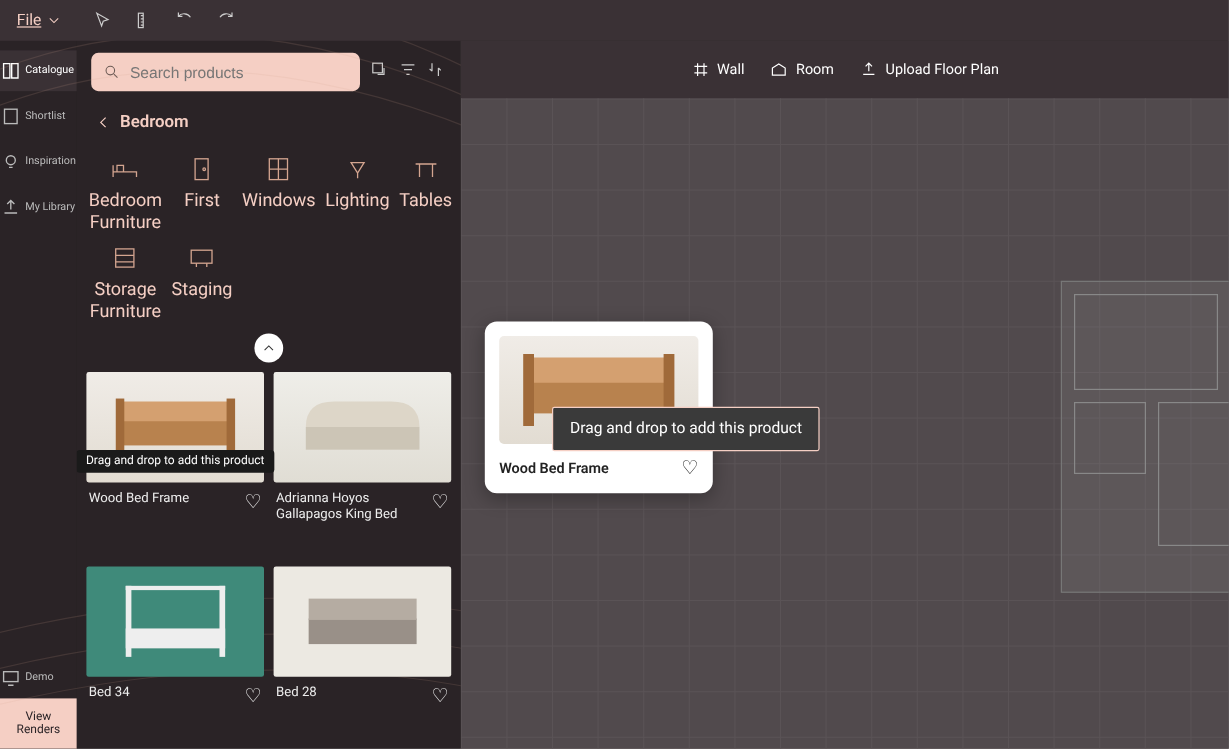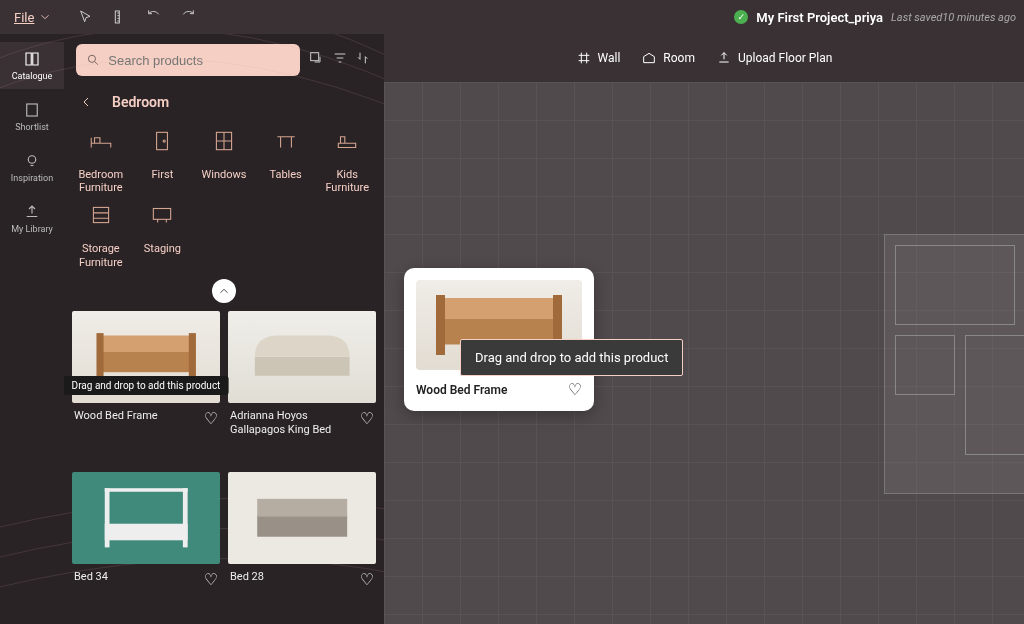--- a/index.html
+++ b/index.html
@@ -13,38 +13,38 @@
 .tool-icons { display: flex; gap: 18px; margin-left: 8px; }
 .tool-icon { color: #ccc; cursor: pointer; display: flex; }
 .top-right { margin-left: auto; display: flex; align-items: center; gap: 8px; color: #fff; font-size: 13px; }
 .saved-dot { width: 14px; height: 14px; background: #4caf50; border-radius: 50%; display: flex; align-items: center; justify-content: center; }
 .saved-dot::after { content: "✓"; color: #fff; font-size: 9px; }
 .last-saved { color: #aaa; font-style: italic; font-size: 11px; }
 
 .main { flex: 1; display: flex; min-height: 0; }
 
 .leftrail { width: 64px; background: #2a2326; display: flex; flex-direction: column; align-items: center; padding-top: 8px; gap: 4px; }
-.rail-item { width: 100%; display: flex; flex-direction: column; align-items: center; gap: 3px; color: #bbb; font-size: 9px; padding: 8px 0; cursor: pointer; }
+.rail-item { width: 100%; display: flex; flex-direction: row; align-items: center; gap: 3px; color: #bbb; font-size: 9px; padding: 8px 0; cursor: pointer; }
 .rail-item.active { background: #3a3135; color: #fff; }
 .rail-icon { width: 18px; height: 18px; }
 .rail-bottom { margin-top: auto; width: 100%; }
 .view-renders { background: #f5cfc4; color: #2a2326; padding: 10px 4px; font-size: 10px; text-align: center; cursor: pointer; }
 
 .sidebar { width: 320px; background: #2a2326; display: flex; flex-direction: column; min-height: 0; }
 .search-row { display: flex; align-items: center; gap: 8px; padding: 10px 12px; }
 .search-box { flex: 1; background: #f5cfc4; border-radius: 6px; display: flex; align-items: center; gap: 8px; padding: 8px 10px; }
 .search-box input { border: none; background: transparent; outline: none; font-size: 13px; width: 100%; color: #6b5a54; }
 .search-glass { color: #6b5a54; }
 .search-ctl { color: #ccc; cursor: pointer; }
 
-.breadcrumb { display: flex; align-items: center; gap: 18px; padding: 8px 14px; color: #f5cfc4; font-size: 14px; font-weight: 600; }
+.breadcrumb { display: flex; align-items: center; gap: 6px; padding: 8px 14px; color: #f5cfc4; font-size: 14px; font-weight: 600; }
 .back-chev { color: #f5cfc4; cursor: pointer; }
 
 .categories { display: grid; grid-template-columns: repeat(5, 1fr); gap: 6px 4px; padding: 10px 8px 4px 8px; }
-.cat { display: flex; flex-direction: column; align-items: center; gap: 16px; color: #f5cfc4; font-size: 11px; text-align: center; cursor: pointer; padding: 2px; }
+.cat { display: flex; flex-direction: column; align-items: center; gap: 6px; color: #f5cfc4; font-size: 15px; text-align: center; cursor: pointer; padding: 2px; }
 .cat-icon { width: 26px; height: 22px; display: flex; align-items: center; justify-content: center; color: #d4a590; }
 .cat-label { line-height: 1.2; min-height: 20px; }
 
 .collapse-pill { width: 24px; height: 24px; background: #fff; border-radius: 50%; margin: 4px auto 8px; display: flex; align-items: center; justify-content: center; cursor: pointer; color: #333; }
 
 .product-grid { flex: 1; overflow-y: auto; padding: 0 8px 8px 8px; display: grid; grid-template-columns: 1fr 1fr; gap: 8px; position: relative; }
 .product-card { display: flex; flex-direction: column; }
 .product-img { width: 100%; height: 92px; background: #ddd; border-radius: 2px; position: relative; display: flex; align-items: center; justify-content: center; }
 .product-meta { display: flex; justify-content: space-between; align-items: flex-start; padding: 6px 2px; color: #eee; font-size: 11px; gap: 4px; }
 .product-name { flex: 1; line-height: 1.3; }
@@ -113,25 +113,20 @@
           <svg class="icon" viewBox="0 0 24 24">
             <path d="M9 7H4V2M4 7c4-5 12-4 15 1"></path>
           </svg>
         </span>
       <span class="tool-icon">
           <svg class="icon" viewBox="0 0 24 24">
             <path d="M15 7h5V2M20 7c-4-5-12-4-15 1"></path>
           </svg>
         </span>
     </div>
-    <div class="top-right">
-      <span class="saved-dot"></span>
-      <span style="font-weight:600">My First Project_priya</span>
-      <span class="last-saved"><span>Last saved</span><span>10 minutes ago</span></span>
-    </div>
   </div>
 
   <div class="main">
 
     <div class="leftrail">
       <div class="rail-item active">
         <svg class="rail-icon" viewBox="0 0 24 24" stroke="currentColor" fill="none" stroke-width="1.5">
             <path d="M4 4h7v16H4zM13 4h7v16h-7z"></path>
           </svg>
         <span>Catalogue</span>
@@ -147,20 +142,32 @@
             <circle cx="12" cy="10" r="5"></circle>
             <path d="M10 18h4"></path>
           </svg>
         <span>Inspiration</span>
       </div>
       <div class="rail-item">
         <svg class="rail-icon" viewBox="0 0 24 24" stroke="currentColor" fill="none" stroke-width="1.5">
             <path d="M12 4v10M8 8l4-4 4 4M5 18h14"></path>
           </svg>
         <span>My Library</span>
+      </div>
+      <div class="rail-bottom">
+        <div class="rail-item">
+          <svg class="rail-icon" viewBox="0 0 24 24" stroke="currentColor" fill="none" stroke-width="1.5">
+              <rect x="4" y="5" width="16" height="11"></rect>
+              <path d="M9 20h6"></path>
+            </svg>
+          <span>Demo</span>
+        </div>
+        <div class="view-renders">
+          <span>View Renders</span>
+        </div>
       </div>
     </div>
 
     <div class="sidebar">
       <div class="search-row">
         <div class="search-box">
           <svg class="icon search-glass" viewBox="0 0 24 24">
               <circle cx="10" cy="10" r="6"></circle>
               <path d="M15 15l5 5"></path>
             </svg>
@@ -208,32 +215,32 @@
               <svg viewBox="0 0 24 24" stroke="currentColor" fill="none">
                 <rect x="5" y="4" width="14" height="16"></rect>
                 <path d="M12 4v16M5 12h14"></path>
               </svg>
             </div>
             <div class="cat-label">Windows</div>
           </div>
         <div class="cat">
             <div class="cat-icon">
               <svg viewBox="0 0 24 24" stroke="currentColor" fill="none">
+                <path d="M7 7l5 8 5-8zM12 15v4"></path>
+              </svg>
+            </div>
+            <div class="cat-label">Lighting</div>
+          </div>
+        <div class="cat">
+            <div class="cat-icon">
+              <svg viewBox="0 0 24 24" stroke="currentColor" fill="none">
                 <path d="M4 8h16M7 8v10M17 8v10"></path>
               </svg>
             </div>
             <div class="cat-label">Tables</div>
-          </div>
-        <div class="cat">
-            <div class="cat-icon">
-              <svg viewBox="0 0 24 24" stroke="currentColor" fill="none">
-                <path d="M4 14h16v4H4zM6 14V8h4v6"></path>
-              </svg>
-            </div>
-            <div class="cat-label">Kids Furniture</div>
           </div>
         <div class="cat">
             <div class="cat-icon">
               <svg viewBox="0 0 24 24" stroke="currentColor" fill="none">
                 <rect x="5" y="5" width="14" height="14"></rect>
                 <path d="M5 10h14M5 15h14"></path>
               </svg>
             </div>
             <div class="cat-label">Storage Furniture</div>
           </div>

